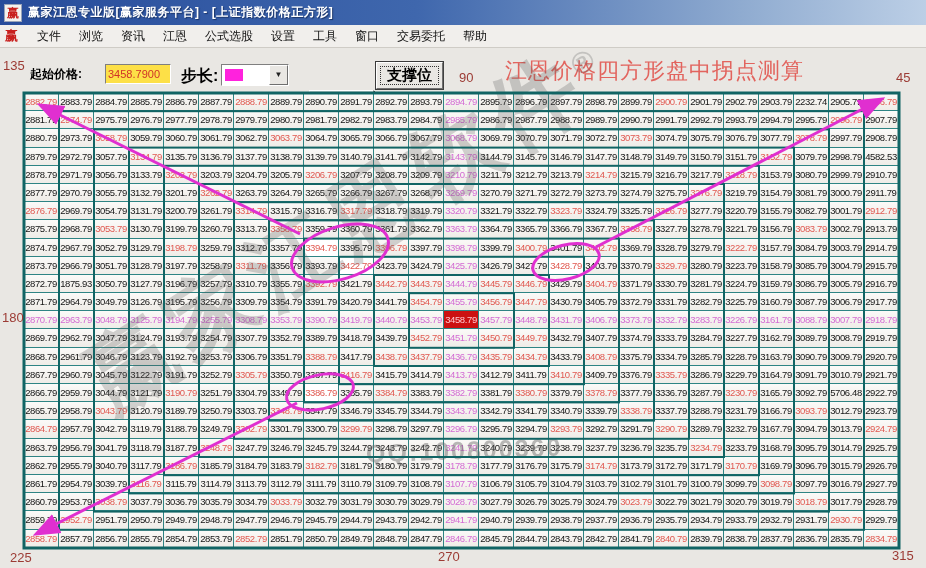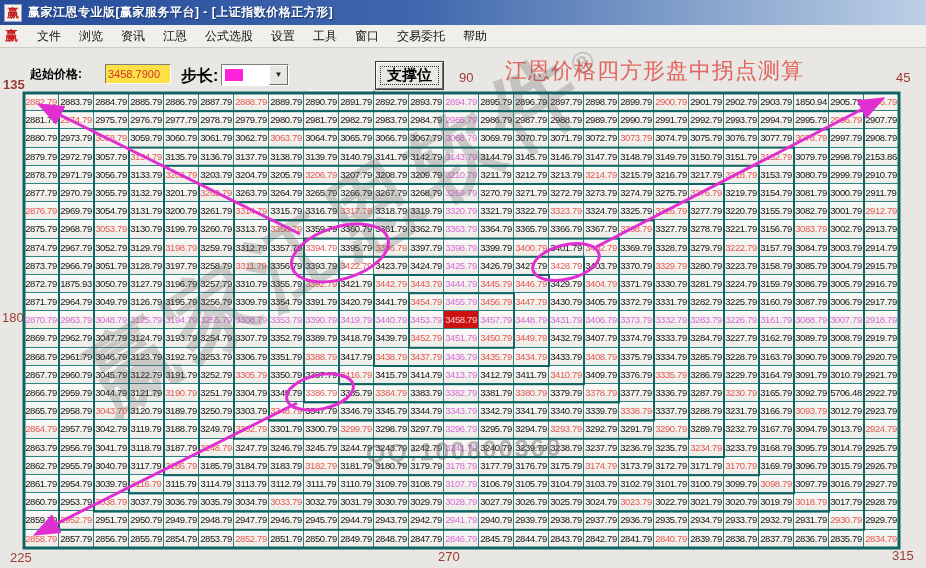--- a/index.html
+++ b/index.html
@@ -79,21 +79,21 @@
       <span class="mitem">江恩</span>
       <span class="mitem">公式选股</span>
       <span class="mitem">设置</span>
       <span class="mitem">工具</span>
       <span class="mitem">窗口</span>
       <span class="mitem">交易委托</span>
       <span class="mitem">帮助</span>
     </div>
 
   <div id="toolbar"></div>
-  <span class="corner-label" style="left:3px;top:77px;font-weight:bold;">135</span>
+  <span class="corner-label" style="left:3px;top:58px;">135</span>
   <span id="lbl-startprice">起始价格:</span>
   <input id="inp-startprice" value="3458.7900" style="">
   <span id="lbl-step">步长:</span>
   <div id="dd-step">
     <span class="swatch" style="background: rgb(255, 34, 221);"></span>
     <span class="ddbtn">▼</span>
   </div>
   <div class="btn3d" id="btn-resist">阻力位</div>
   <div class="btn3d" id="btn-support">
     <span>支撑位</span>
@@ -120,21 +120,21 @@
         <div class="cell pink">2894.79</div>
         <div class="cell">2895.79</div>
         <div class="cell">2896.79</div>
         <div class="cell">2897.79</div>
         <div class="cell">2898.79</div>
         <div class="cell">2899.79</div>
         <div class="cell red">2900.79</div>
         <div class="cell">2901.79</div>
         <div class="cell">2902.79</div>
         <div class="cell">2903.79</div>
-        <div class="cell">1850.94</div>
+        <div class="cell">2232.74</div>
         <div class="cell">2905.79</div>
         <div class="cell red">2906.79</div>
         <div class="cell">2881.79</div>
         <div class="cell red">2974.79</div>
         <div class="cell">2975.79</div>
         <div class="cell">2976.79</div>
         <div class="cell">2977.79</div>
         <div class="cell">2978.79</div>
         <div class="cell">2979.79</div>
         <div class="cell">2980.79</div>
@@ -197,21 +197,21 @@
         <div class="cell">3145.79</div>
         <div class="cell">3146.79</div>
         <div class="cell">3147.79</div>
         <div class="cell">3148.79</div>
         <div class="cell">3149.79</div>
         <div class="cell">3150.79</div>
         <div class="cell">3151.79</div>
         <div class="cell red">3152.79</div>
         <div class="cell">3079.79</div>
         <div class="cell">2998.79</div>
-        <div class="cell">2153.86</div>
+        <div class="cell">4582.53</div>
         <div class="cell">2878.79</div>
         <div class="cell">2971.79</div>
         <div class="cell">3056.79</div>
         <div class="cell">3133.79</div>
         <div class="cell red">3202.79</div>
         <div class="cell">3203.79</div>
         <div class="cell">3204.79</div>
         <div class="cell">3205.79</div>
         <div class="cell red">3206.79</div>
         <div class="cell">3207.79</div>

